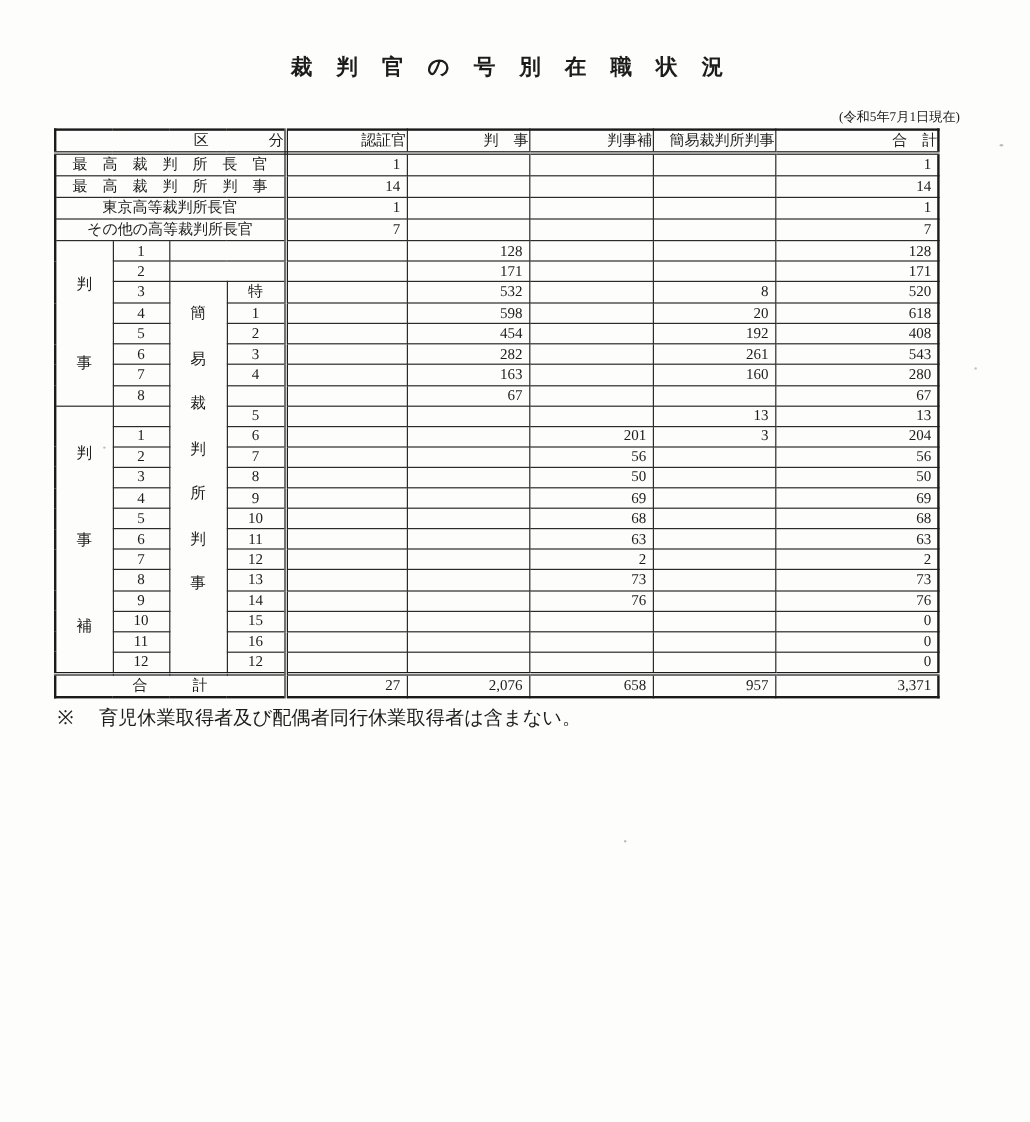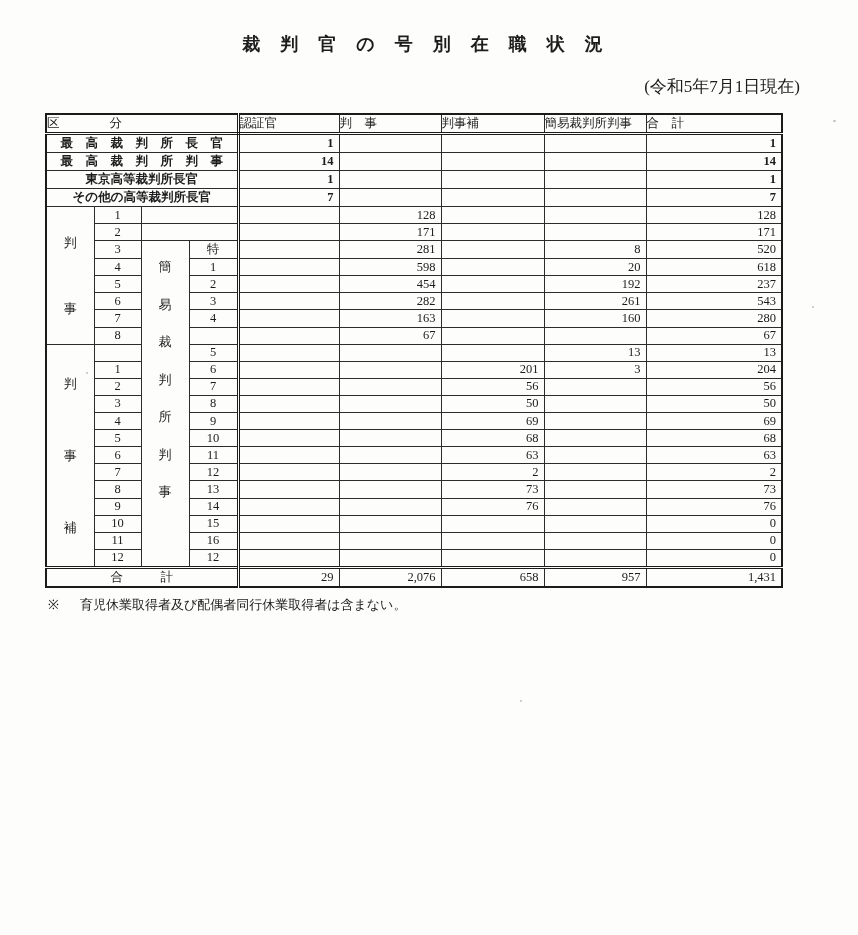--- a/index.html
+++ b/index.html
@@ -12,79 +12,79 @@
     color: #1c1c1c;
     overflow: hidden;
   }
   .page {
     position: relative;
     width: 858px; height: 935px;
     background: #fdfdfc;
   }
   .content {
     position: absolute;
-    left: 45px; top: 0;
+    left: 45px; top: 12px;
     width: 756px;
   }
   .title {
     padding-top: 33px;
     font-size: 18px;
     line-height: 22px;
     font-weight: bold;
     text-align: center;
     white-space: nowrap;
     letter-spacing: 1px;
   }
   .date-note {
     margin-top: 24px;
-    margin-bottom: 19px;
-    font-size: 17px;
+    margin-bottom: 1px;
+    font-size: 11px;
     line-height: 15px;
     text-align: right;
     padding-right: 1px;
   }
   table.main {
     border-collapse: collapse;
     table-layout: fixed;
     width: 736px;
     border: 2px solid #1b1b1b;
   }
   .main th, .main td {
     border: 1px solid #2b2b2b;
     padding: 0;
     overflow: hidden;
     white-space: nowrap;
     font-size: 12.5px;
   }
   .main thead th {
     height: 17px;
     font-weight: normal;
-    text-align: left;
+    text-align: right;
     border-bottom: 3px double #1b1b1b;
   }
   .stub-r { border-right: 3px double #1b1b1b !important; }
-  .top-row td { height: 17px; font-weight: bold; }
+  .top-row td { height: 17px; }
   .grade-row td { height: 16.1px; }
   .total-row td { height: 17px; border-top: 3px double #1b1b1b; }
   td.label { text-align: center; }
   td.num { text-align: right; padding-right: 5px; }
   td.ctr { text-align: center; }
   td.vlabel {
     white-space: pre-line;
     text-align: center;
     vertical-align: top;
     font-size: 13px;
   }
   td.judge-label     { line-height: 66px; padding-top: 3px; }
   td.assistant-label { line-height: 72px; padding-top: 3px; }
   td.summary-label   { line-height: 37.5px; padding-top: 7px; }
   .footnote {
     margin-top: 9px;
     padding-left: 3px;
-    font-size: 13px;
+    font-size: 16px;
     line-height: 16px;
     text-align: left;
   }
   .footnote .fn-text { margin-left: 21px; }
   .speckle {
     position: absolute;
     background: #8a8a8a;
     border-radius: 50%;
     opacity: 0.55;
   }
@@ -176,42 +176,42 @@
             <td class="ctr">3</td>
             <td class="vlabel summary-label" rowspan="19">簡
 易
 裁
 判
 所
 判
 事</td>
             <td class="ctr stub-r">特</td>
             <td class="num"></td>
-            <td class="num">281</td>
+            <td class="num">532</td>
             <td class="num"></td>
             <td class="num">8</td>
             <td class="num">520</td>
           </tr>
           <tr class="grade-row">
             <td class="ctr">4</td>
             <td class="ctr stub-r">1</td>
             <td class="num"></td>
             <td class="num">598</td>
             <td class="num"></td>
             <td class="num">20</td>
             <td class="num">618</td>
           </tr>
           <tr class="grade-row">
             <td class="ctr">5</td>
             <td class="ctr stub-r">2</td>
             <td class="num"></td>
             <td class="num">454</td>
             <td class="num"></td>
             <td class="num">192</td>
-            <td class="num">237</td>
+            <td class="num">408</td>
           </tr>
           <tr class="grade-row">
             <td class="ctr">6</td>
             <td class="ctr stub-r">3</td>
             <td class="num"></td>
             <td class="num">282</td>
             <td class="num"></td>
             <td class="num">261</td>
             <td class="num">543</td>
           </tr>
@@ -348,25 +348,25 @@
             <td class="ctr">12</td>
             <td class="ctr stub-r">12</td>
             <td class="num"></td>
             <td class="num"></td>
             <td class="num"></td>
             <td class="num"></td>
             <td class="num">0</td>
           </tr>
           <tr class="total-row">
             <td class="label stub-r" colspan="4">合　　　計</td>
-            <td class="num">29</td>
+            <td class="num">27</td>
             <td class="num">2,076</td>
             <td class="num">658</td>
             <td class="num">957</td>
-            <td class="num">1,431</td>
+            <td class="num">3,371</td>
           </tr>
         </tbody>
     </table>
 
     <div class="footnote">
       <span>※</span><span class="fn-text">育児休業取得者及び配偶者同行休業取得者は含まない。</span>
     </div>
   </div>
 
   <div class="speckle" style="left:833px; top:120px; width:3px; height:2px;"></div>

